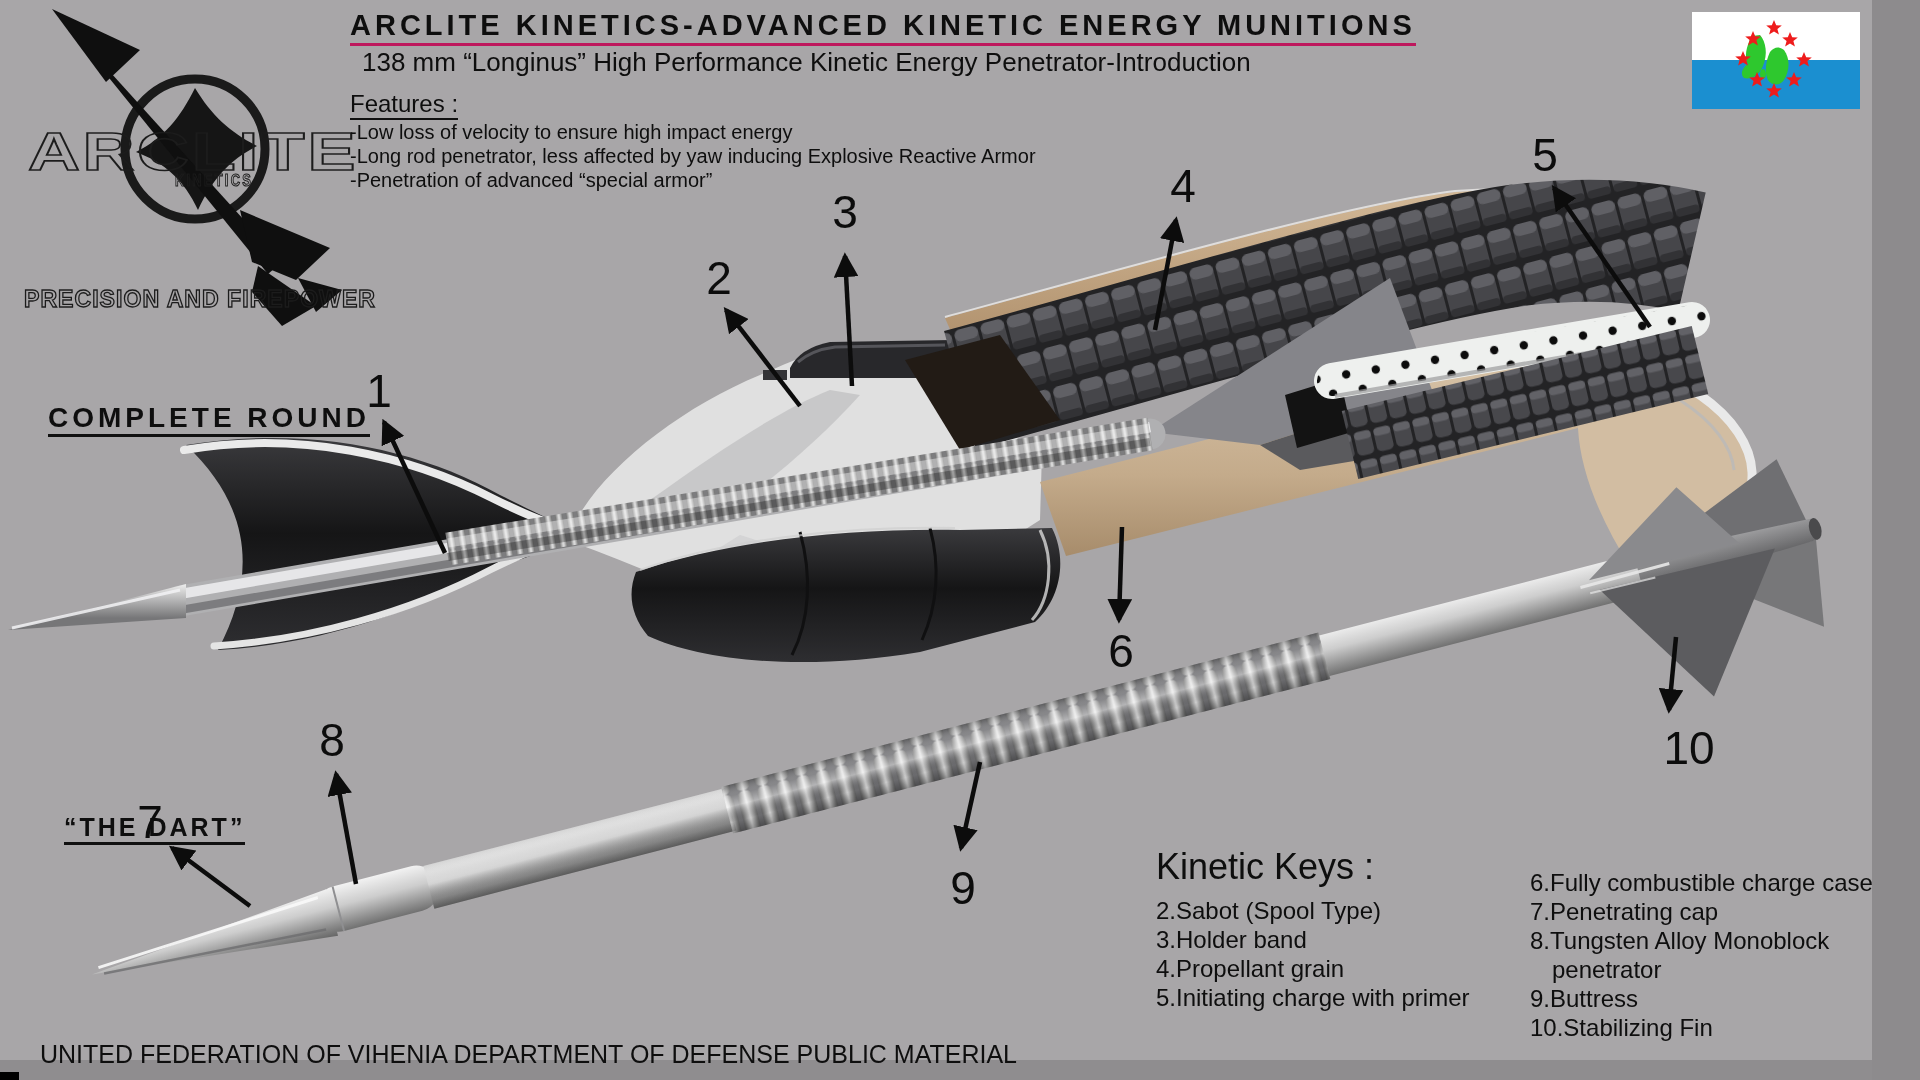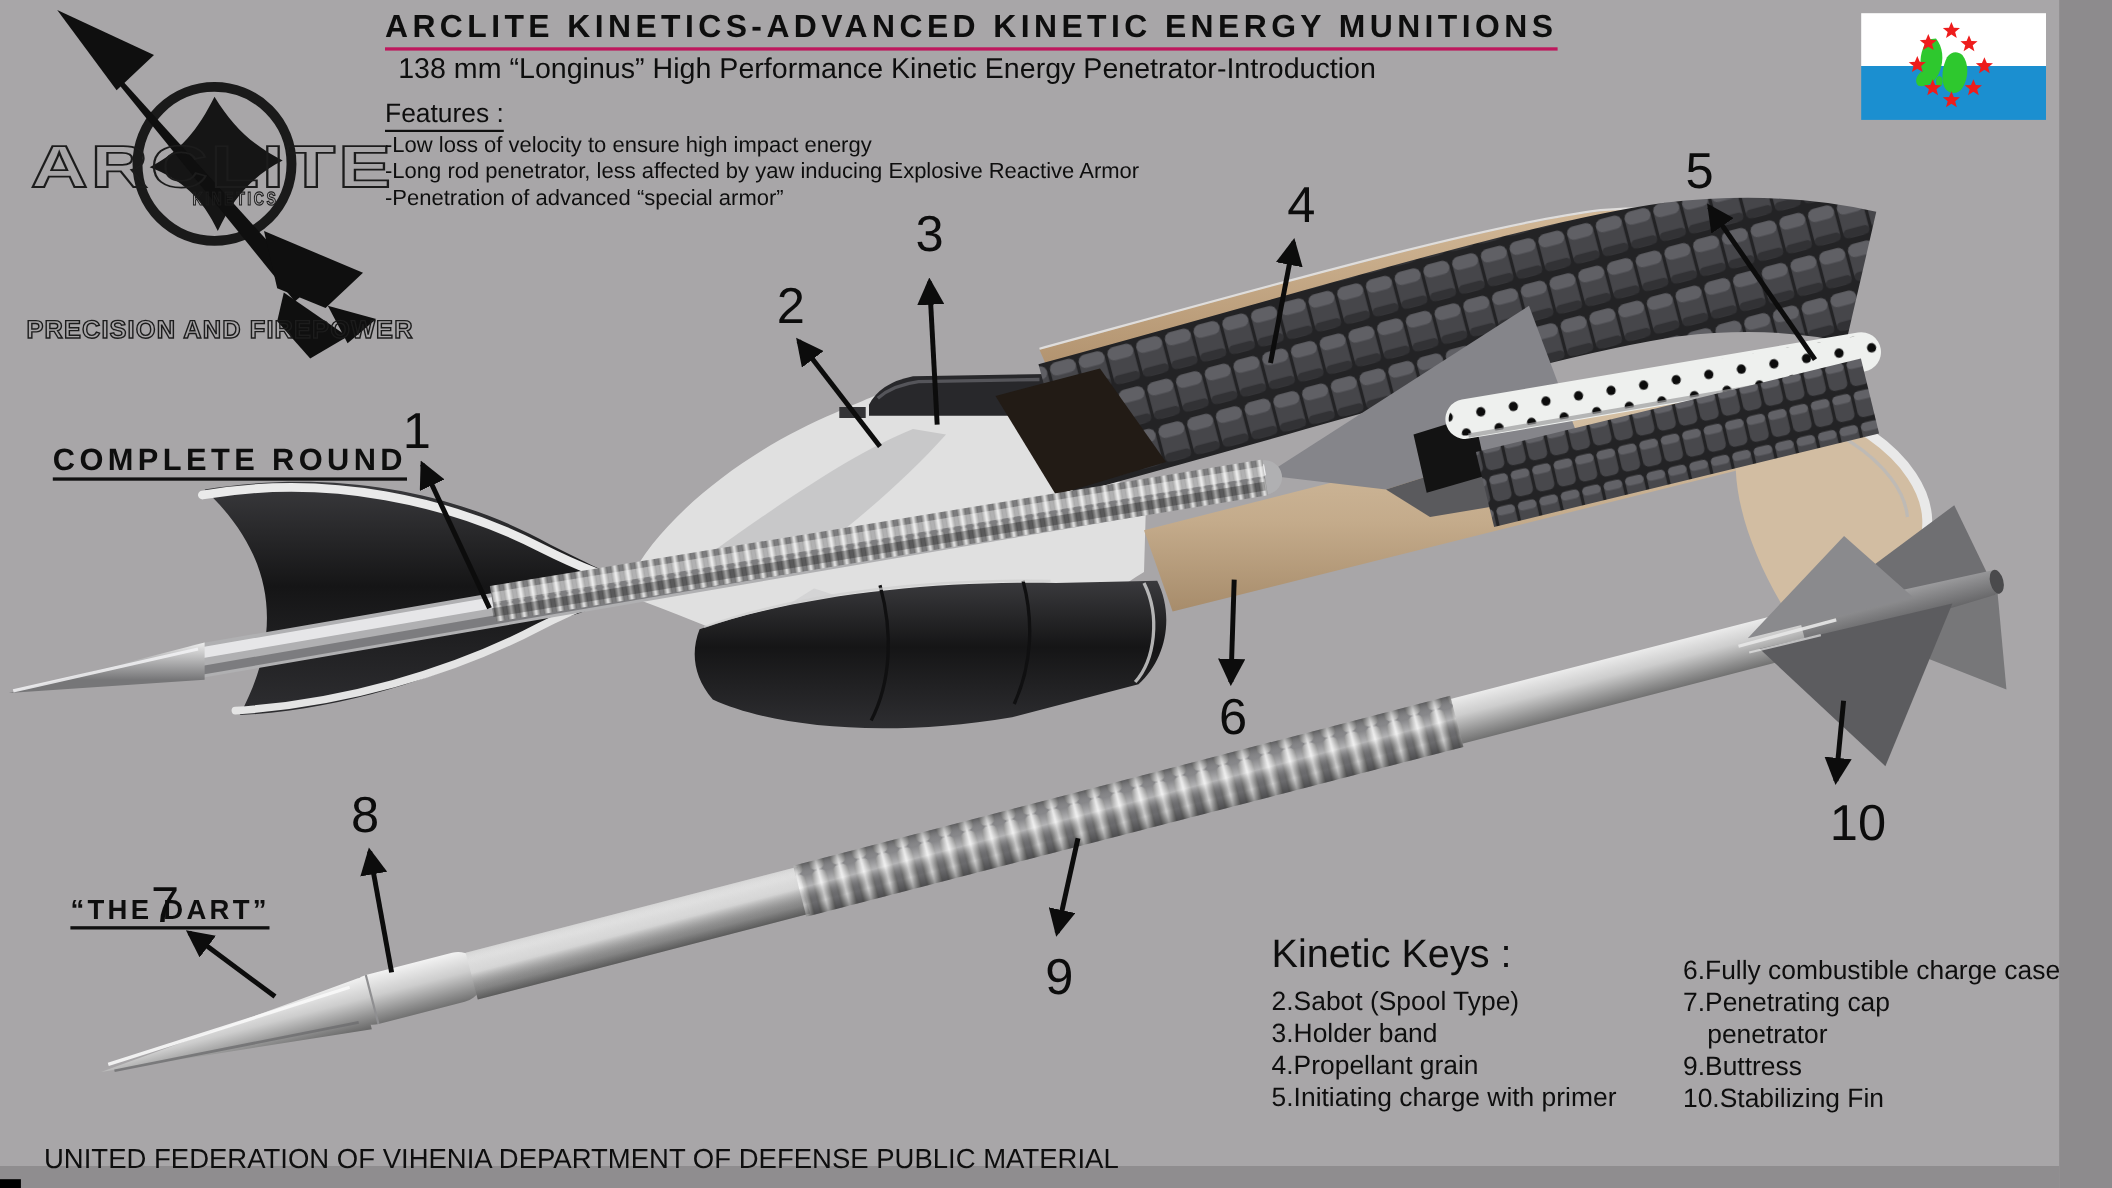--- a/index.html
+++ b/index.html
@@ -279,18 +279,19 @@
 <div class="abs lg-h">Kinetic Keys :</div>
 <div class="abs lg-col lg-c1">
   <div>2.Sabot (Spool Type)</div>
   <div>3.Holder band</div>
   <div>4.Propellant grain</div>
   <div>5.Initiating charge with primer</div>
 </div>
 <div class="abs lg-col lg-c2">
   <div>6.Fully combustible charge case</div>
   <div>7.Penetrating cap</div>
+  <div>8.Tungsten Alloy Monoblock</div>
   <div class="lg-indent">penetrator</div>
   <div>9.Buttress</div>
   <div>10.Stabilizing Fin</div>
 </div>
 
 <div class="abs footer">UNITED FEDERATION OF VIHENIA DEPARTMENT OF DEFENSE PUBLIC MATERIAL</div>
 
 </body></html>

